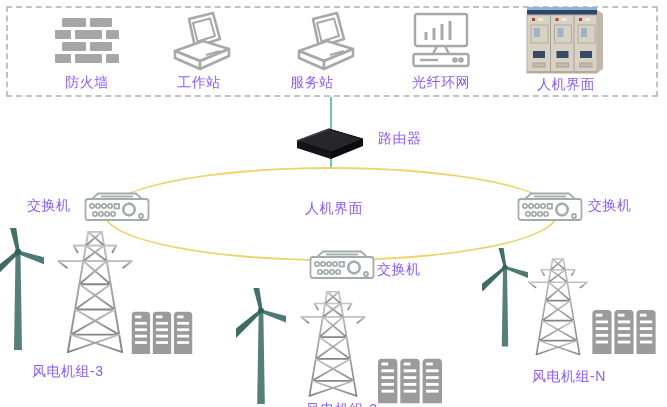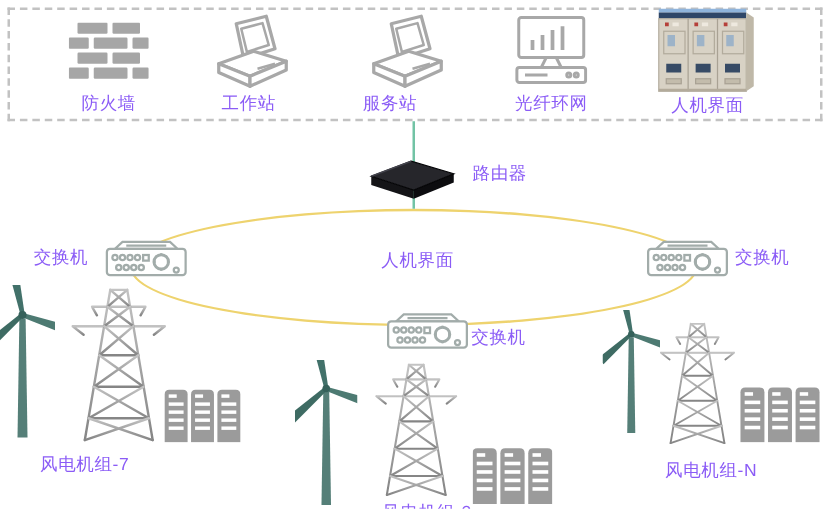--- a/index.html
+++ b/index.html
@@ -225,21 +225,21 @@
 
 <svg class="abs" style="left:-8px;top:228px" width="52" height="124">
     <use href="#sym-turbine"></use>
   </svg>
 <svg class="abs" style="left:42px;top:228px" width="106" height="126">
     <use href="#sym-tower"></use>
   </svg>
 <svg class="abs" style="left:130px;top:310px" width="64" height="44">
     <use href="#sym-servers"></use>
   </svg>
-<div class="lbl" style="left:32px;top:364px">风电机组-7</div>
+<div class="lbl" style="left:32px;top:364px">风电机组-3</div>
 
 <svg class="abs" style="left:236px;top:288px" width="50" height="118">
     <use href="#sym-turbine"></use>
   </svg>
 <svg class="abs" style="left:291px;top:276px" width="84" height="134">
     <use href="#sym-tower"></use>
   </svg>
 <svg class="abs" style="left:378px;top:356px" width="64" height="48">
     <use href="#sym-servers"></use>
   </svg>

